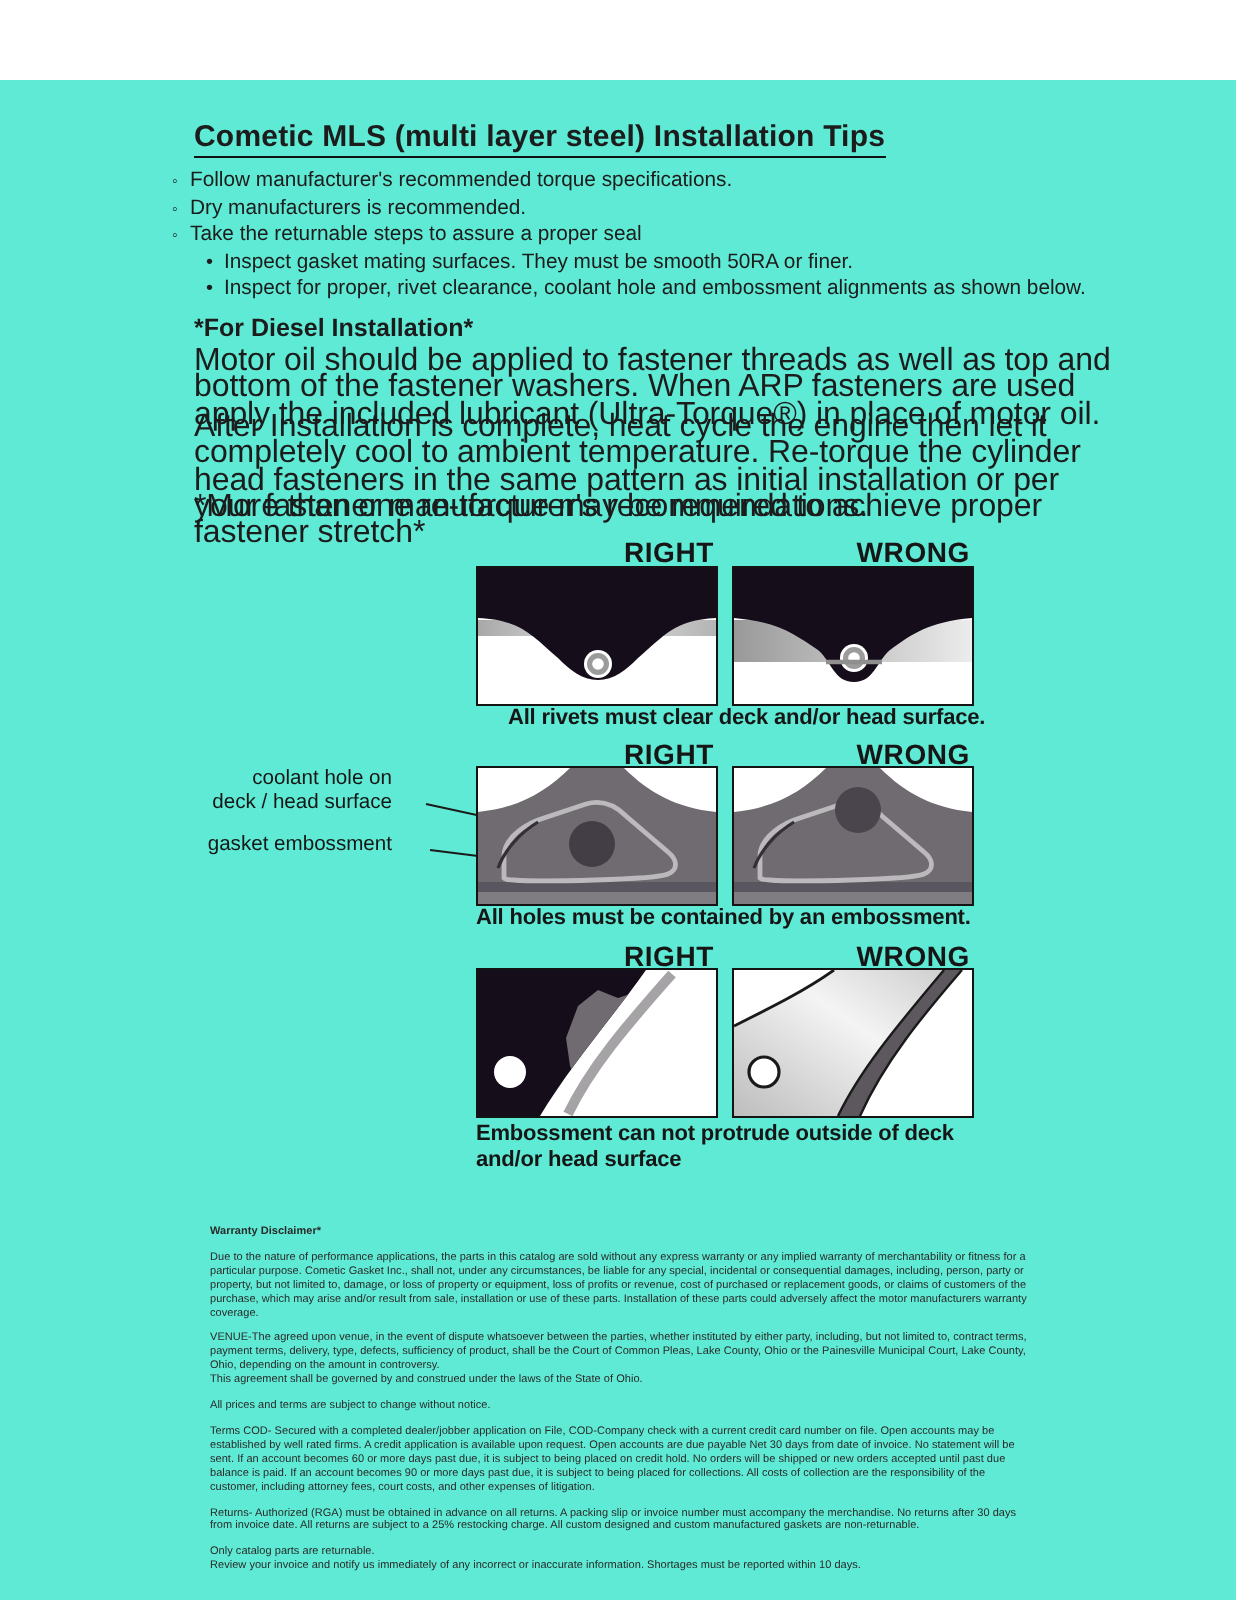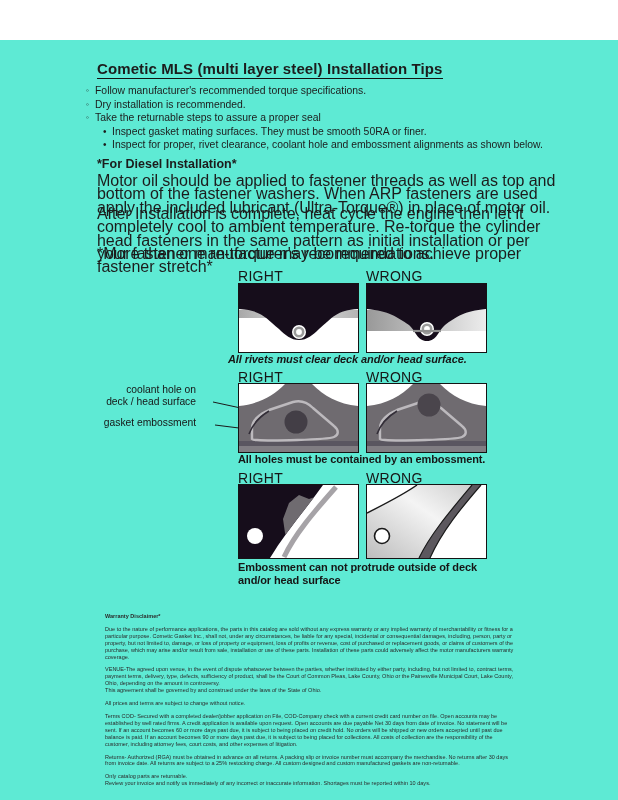--- a/index.html
+++ b/index.html
@@ -9,21 +9,21 @@
          border-bottom:1.6px solid #111;padding-bottom:1px;letter-spacing:0.1px;}
   .tips{position:absolute;left:86px;top:44px;width:480px;font-size:10.4px;line-height:13.6px;}
   .tip-row{display:flex;}
   .tip-row .marker{width:9px;font-size:8px;line-height:13.6px;flex:0 0 9px;}
   .tip-row.sub{margin-left:17px;}
   .tip-row.sub .marker{font-size:10px;}
   .h2{position:absolute;left:97px;top:117px;font-size:12.5px;font-weight:bold;}
   .para{position:absolute;left:97px;width:462px;font-size:16px;line-height:13.4px;letter-spacing:-0.05px;}
   .p1{top:134px;} .p2{top:167px;} .note{top:207px;}
 
-  .dlabel{position:absolute;width:119px;text-align:left;font-size:14px;color:#161616;letter-spacing:0.3px;}
+  .dlabel{position:absolute;width:119px;text-align:right;font-size:14px;color:#161616;letter-spacing:0.3px;font-weight:bold;}
   .dbox{position:absolute;width:119px;border:1.6px solid #141414;background:#fff;}
   .dbox svg{display:block;}
   .caption{position:absolute;font-size:11px;font-weight:bold;color:#161616;letter-spacing:-0.1px;}
 
   .side-label{position:absolute;left:84px;width:112px;text-align:right;
               font-size:10.3px;line-height:11.6px;color:#161616;}
   .leader{position:absolute;left:205px;top:344px;}
 
   .disclaimer{position:absolute;left:105px;top:573px;width:410px;
               font-size:5.5px;line-height:6.9px;color:#2a2a2a;letter-spacing:0.02px;}
@@ -39,21 +39,21 @@
 
   <div class="title">Cometic MLS (multi layer steel) Installation Tips</div>
 
   <div class="tips">
     <div class="tip-row">
       <span class="marker">◦</span>
       <span>Follow manufacturer's recommended torque specifications.</span>
     </div>
     <div class="tip-row">
       <span class="marker">◦</span>
-      <span>Dry installation is recommended.</span>
+      <span>Dry manufacturers is recommended.</span>
     </div>
     <div class="tip-row">
       <span class="marker">◦</span>
       <span>Take the returnable steps to assure a proper seal</span>
     </div>
     <div class="tip-row sub">
       <span class="marker">•</span>
       <span>Inspect gasket mating surfaces.  They must be smooth 50RA or finer.</span>
     </div>
     <div class="tip-row sub">
@@ -99,21 +99,21 @@
       <rect width="119" height="68" fill="#ffffff"></rect>
       <rect x="0" y="26" width="119" height="21" fill="url(#g1w)"></rect>
       <rect x="0" y="47" width="119" height="21" fill="#ffffff"></rect>
       <path d="M0,0 H119 V25 C97,27 89,33 78,41 C71,47 70,57 60,57 C50,57 49,47 42,41 C30,33 22,27 0,25 Z" fill="#160d1b"></path>
       <circle cx="60" cy="45" r="7" fill="#ffffff"></circle>
       <circle cx="60" cy="45" r="4.2" fill="#ffffff" stroke="#9b9b9b" stroke-width="2.6"></circle>
       <line x1="46" y1="47" x2="74" y2="47" stroke="#8f8f8f" stroke-width="2.2"></line>
     </svg>
   </div>
 
-  <div class="caption" style="left:228px;top:313px;font-style:italic;">All rivets must clear deck and/or head surface.</div>
+  <div class="caption" style="left:254px;top:313px;">All rivets must clear deck and/or head surface.</div>
 
   <div class="dlabel" style="left:238px;top:329px;">RIGHT</div>
   <div class="dlabel" style="left:366px;top:329px;">WRONG</div>
 
   <div class="side-label" style="top:344px;">
     <div>coolant hole on</div>
     <div>deck / head surface</div>
   </div>
   <div class="side-label" style="top:377px;">gasket embossment</div>
 

